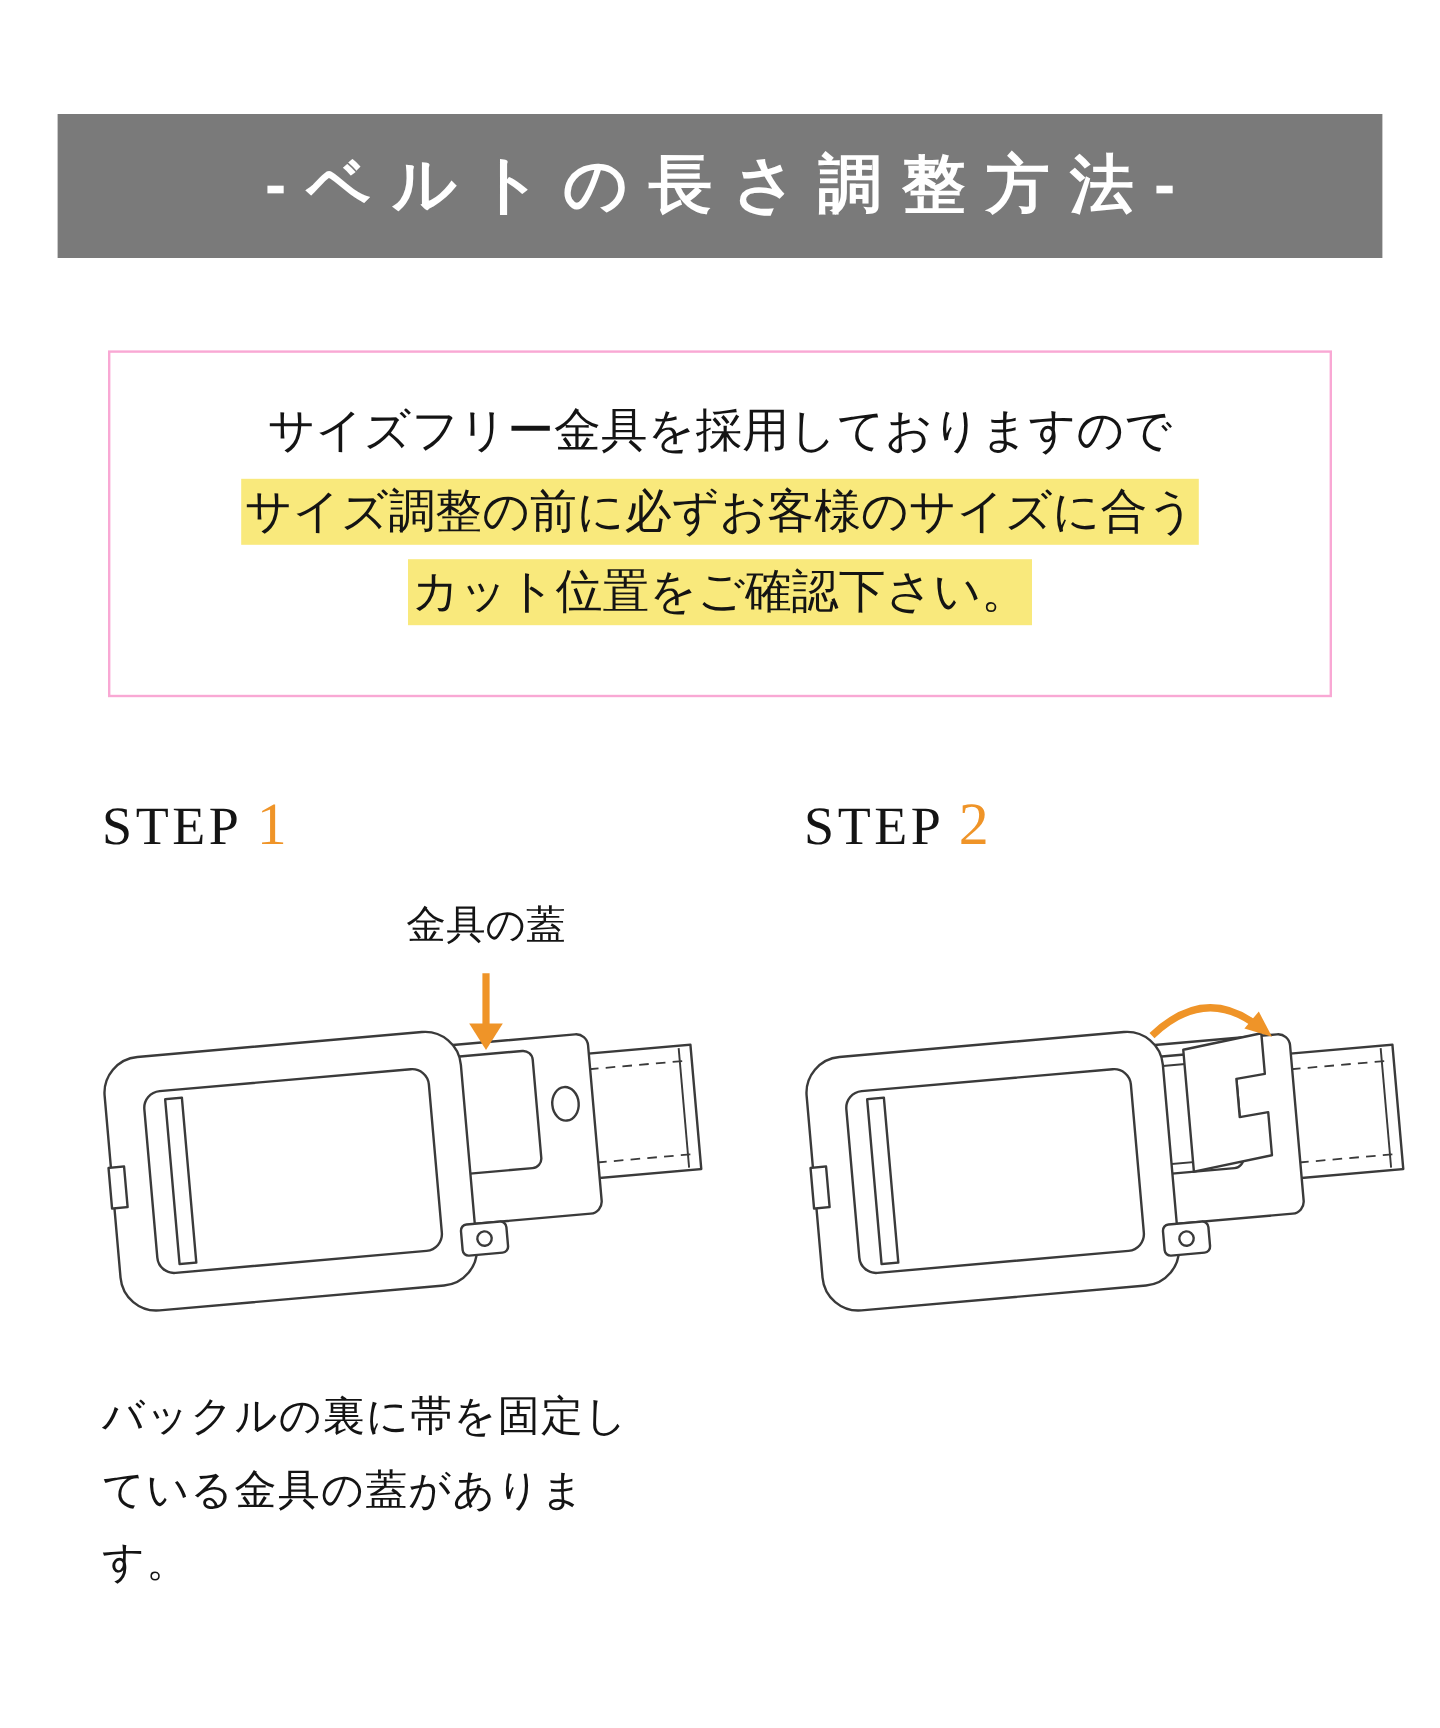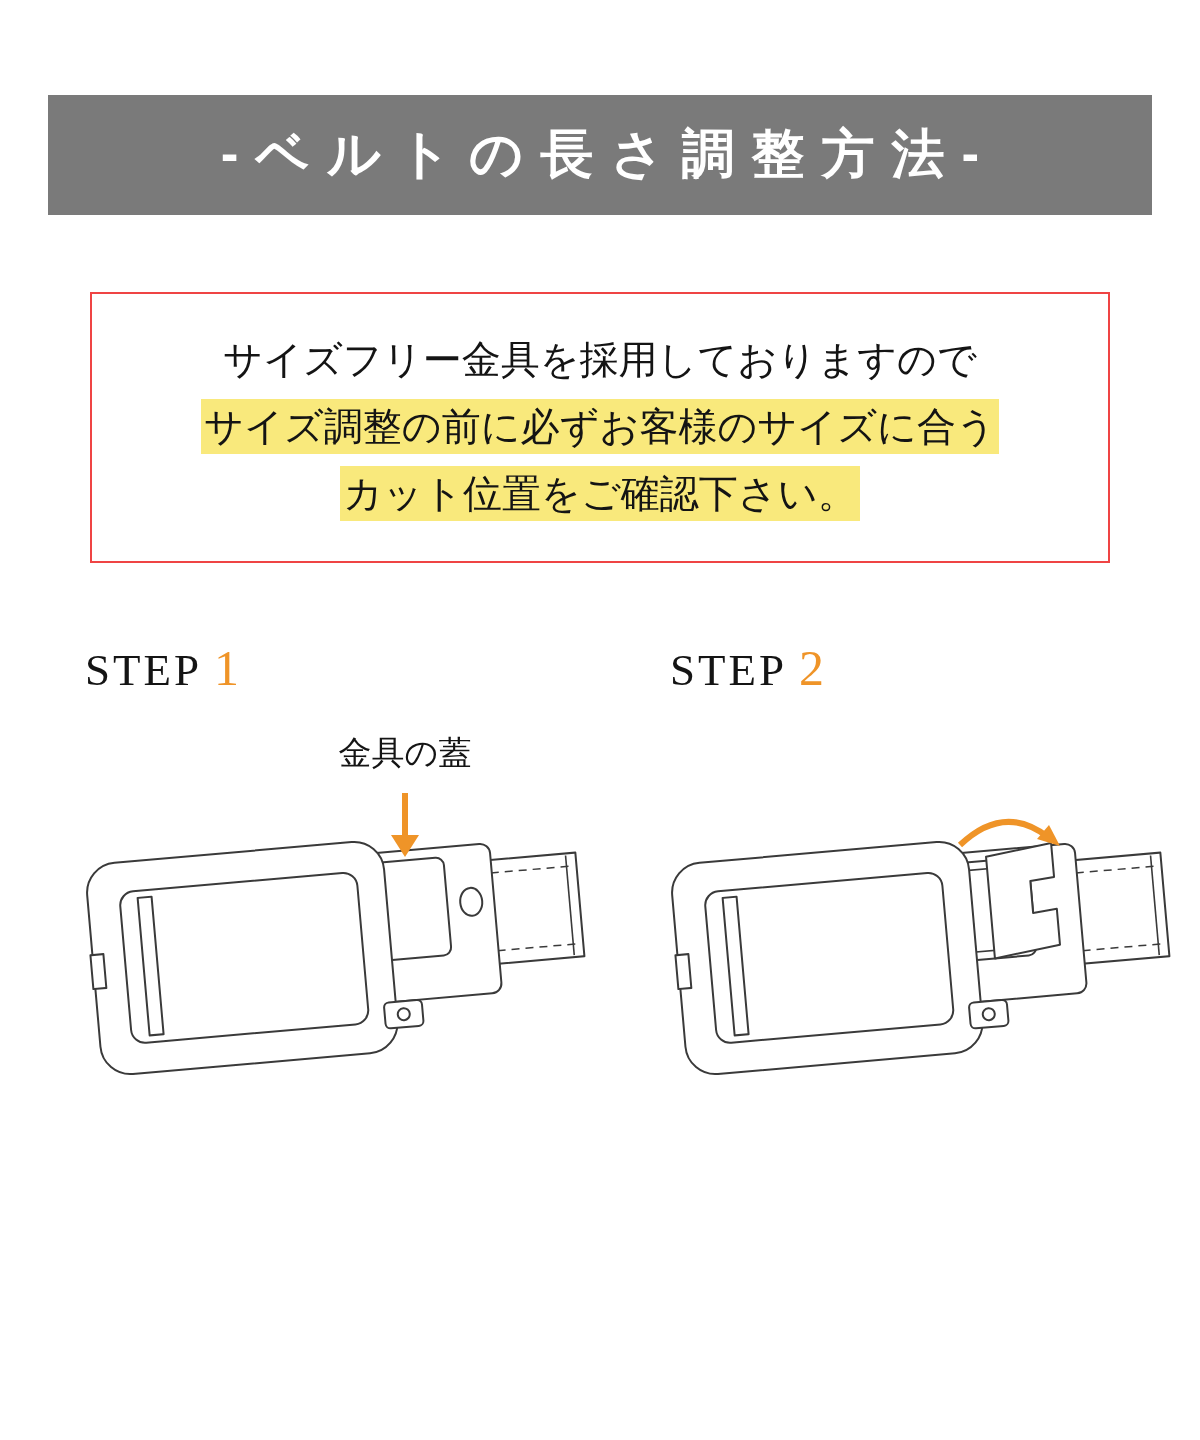--- a/index.html
+++ b/index.html
@@ -18,22 +18,22 @@
   }
   .banner{
     margin:95px 48px 0;height:120px;background:var(--banner-bg);
     display:flex;align-items:center;justify-content:center;
   }
   .banner-title{
     color:#ffffff;font-size:53px;font-weight:600;
     letter-spacing:17px;padding-left:17px;white-space:nowrap;
   }
   .intro-box{
-    margin:77px 90px 0;border:2px solid #ef4444;
-    padding:32px 10px 34px;text-align:center;
+    margin:77px 90px 0;border:2px solid #f9a8d4;
+    padding:32px 10px 52px;text-align:center;
   }
   .intro-line{
     margin:0;font-size:39px;line-height:1.72;font-weight:500;color:var(--ink);
   }
   .hl{background:var(--highlight);padding:6px 3px;margin-top:12px;}
   .steps{display:flex;margin:76px 0 0 85px;gap:70px;}
   .step{width:515px;position:relative;}
   .step-heading{
     font-family:"Liberation Serif","DejaVu Serif",serif;
     font-size:45px;letter-spacing:3px;color:var(--ink);height:64px;
@@ -95,20 +95,21 @@
             <rect class="draw" x="8" y="145" width="13" height="34"></rect>
             <rect class="draw" x="296" y="218" width="38" height="26" rx="5"></rect>
             <circle class="draw" cx="315" cy="231" r="6"></circle>
           </g>
           <g>
             <line class="accent-stroke" x1="320" y1="4" x2="320" y2="50" stroke-width="6"></line>
             <polygon class="accent-fill" points="320,68 306,46 334,46"></polygon>
           </g>
         </svg>
       </div>
+      <p class="caption caption-1">バックルの裏に帯を固定している金具の蓋があります。</p>
     </div>
 
     <div class="step">
       <div class="step-heading">
         <span>STEP</span><span class="step-number">2</span>
       </div>
       <div class="illustration">
         <svg class="buckle-svg" viewBox="0 0 515 310">
           <g transform="rotate(-5 250 185)">
             <rect class="draw" x="295" y="85" width="205" height="104"></rect>

